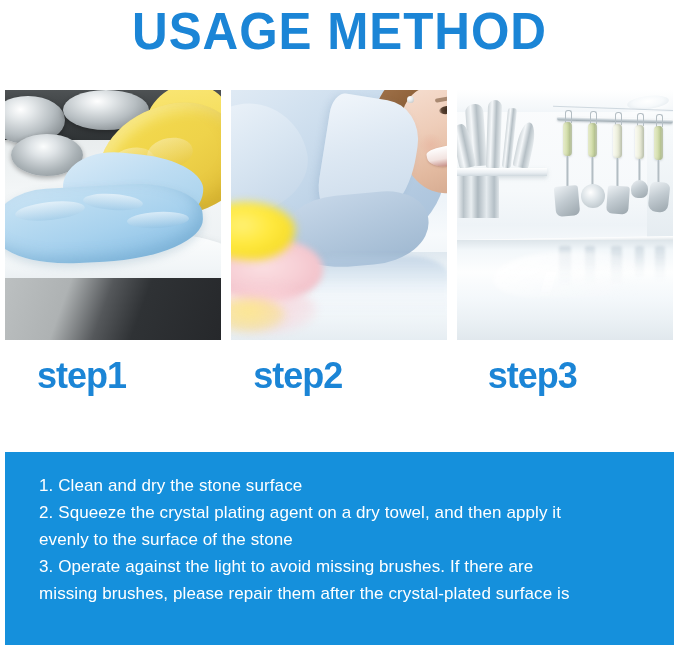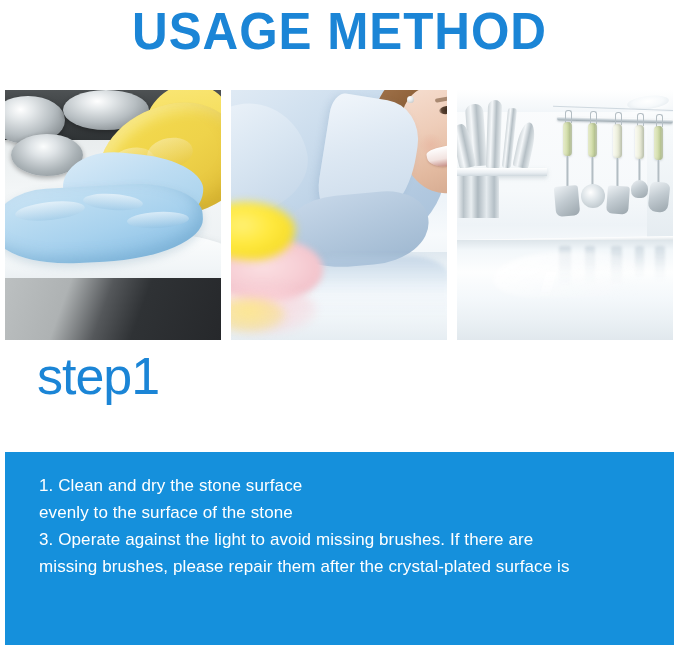--- a/index.html
+++ b/index.html
@@ -343,22 +343,22 @@
     left: 5px;
     top: 348px;
     width: 669px;
     height: 58px;
     display: flex;
   }
   .step-label {
     width: 226px;
     color: #1b85d6;
     font-family: "Liberation Sans", sans-serif;
-    font-weight: normal;
-    font-size: 52px;
+    font-weight: bold;
+    font-size: 36px;
     line-height: 56px;
     letter-spacing: -1px;
     white-space: nowrap;
   }
   .step-1 { padding-left: 32px; }
   .step-2 { padding-left: 30px; }
   .step-3 { padding-left: 48px; }
 
   
   .panel {
@@ -480,22 +480,25 @@
       <div class="p3-refl" style="left:178px; top:156px; width:9px;  height:34px;"></div>
       <div class="p3-refl" style="left:198px; top:156px; width:10px; height:36px;"></div>
       <div class="p3-gloss"></div>
       <div class="p3-highlight"></div>
     </div>
 
   </div>
 
   <div class="steps">
     <div class="step-label step-1">step1</div>
+    <div class="step-label step-2">step2</div>
+    <div class="step-label step-3">step3</div>
   </div>
 
   <div class="panel">
     <p class="panel-line">1. Clean and dry the stone surface</p>
+    <p class="panel-line">2. Squeeze the crystal plating agent on a dry towel, and then apply it</p>
     <p class="panel-line">evenly to the surface of the stone</p>
     <p class="panel-line">3. Operate against the light to avoid missing brushes. If there are</p>
     <p class="panel-line">missing brushes, please repair them after the crystal-plated surface is</p>
   </div>
 
 </div>
 
 </body></html>

